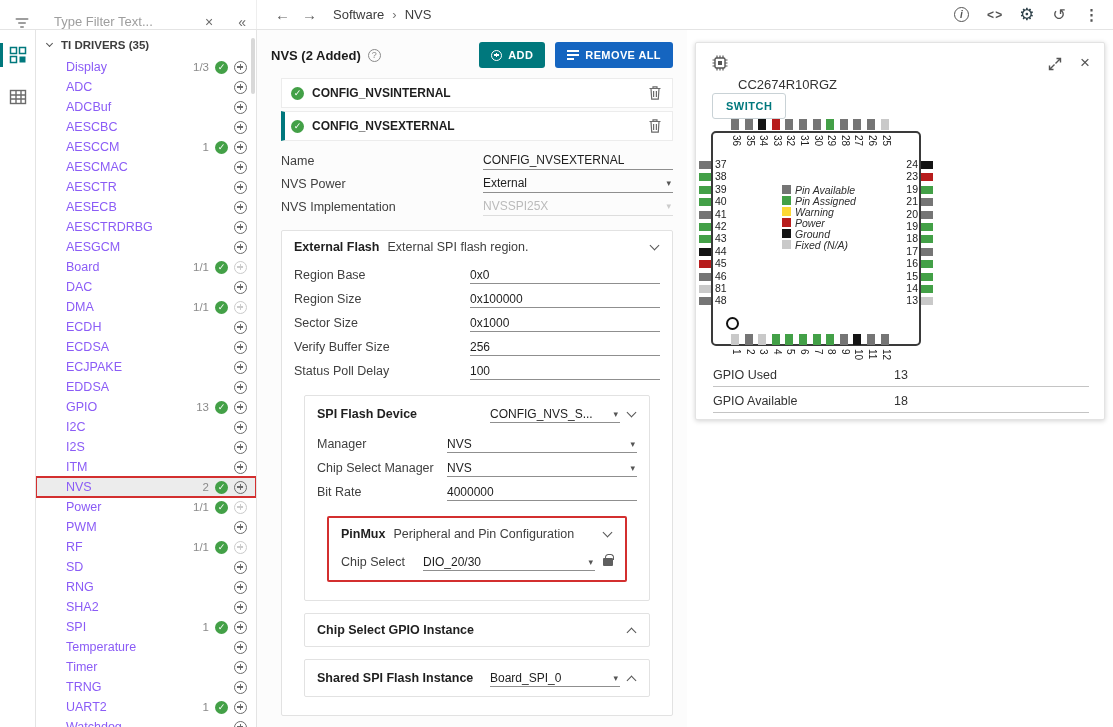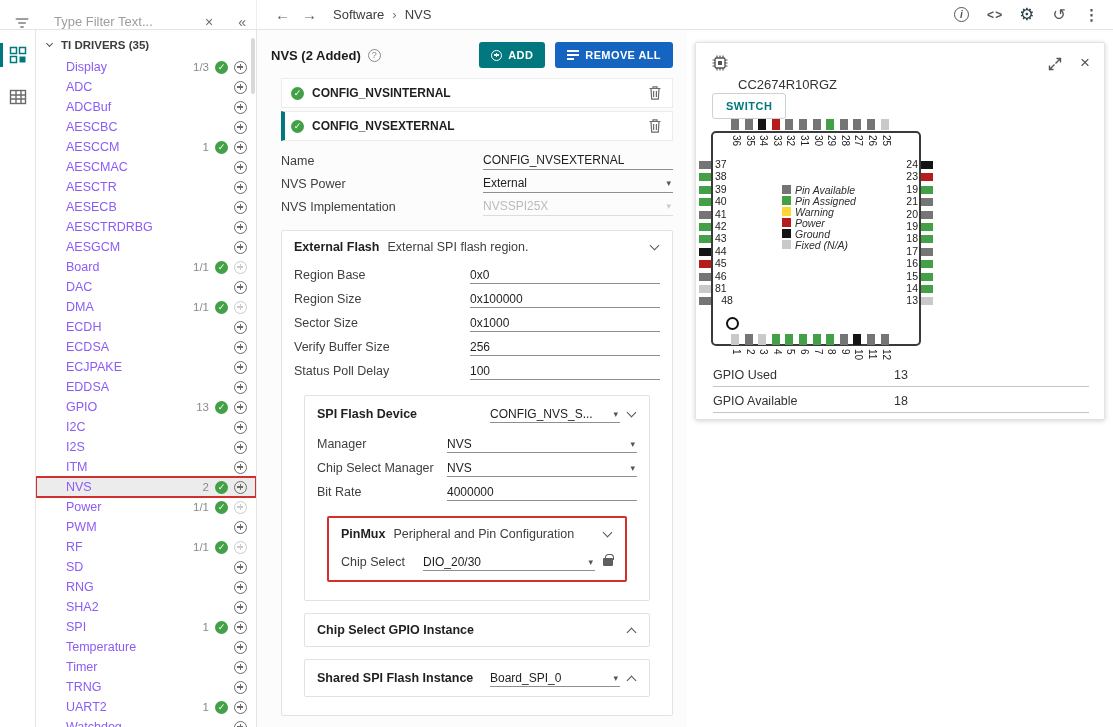--- a/index.html
+++ b/index.html
@@ -744,21 +744,21 @@
       <div class="pinnum" style="left: 19px; top: 189.4px;">43</div>
       <div class="pinmark" style="left: 3px; top: 204.8px; width: 12px; height: 8px; background: rgb(20, 20, 20);"></div>
       <div class="pinnum" style="left: 19px; top: 201.8px;">44</div>
       <div class="pinmark" style="left: 3px; top: 217.2px; width: 12px; height: 8px; background: rgb(183, 28, 28);"></div>
       <div class="pinnum" style="left: 19px; top: 214.2px;">45</div>
       <div class="pinmark" style="left: 3px; top: 229.6px; width: 12px; height: 8px; background: rgb(117, 117, 117);"></div>
       <div class="pinnum" style="left: 19px; top: 226.6px;">46</div>
       <div class="pinmark" style="left: 3px; top: 242px; width: 12px; height: 8px; background: rgb(201, 201, 201);"></div>
       <div class="pinnum" style="left: 19px; top: 239px;">81</div>
       <div class="pinmark" style="left: 3px; top: 254.4px; width: 12px; height: 8px; background: rgb(117, 117, 117);"></div>
-      <div class="pinnum" style="left: 19px; top: 251.4px; text-align: center;">48</div>
+      <div class="pinnum" style="left: 19px; top: 251.4px;">48</div>
       <div class="pinmark" style="left: 225px; top: 118px; width: 12px; height: 8px; background: rgb(20, 20, 20);"></div>
       <div class="pinnum rightal" style="left: 196px; top: 115px;">24</div>
       <div class="pinmark" style="left: 225px; top: 130.4px; width: 12px; height: 8px; background: rgb(183, 28, 28);"></div>
       <div class="pinnum rightal" style="left: 196px; top: 127.4px;">23</div>
       <div class="pinmark" style="left: 225px; top: 142.8px; width: 12px; height: 8px; background: rgb(67, 160, 71);"></div>
       <div class="pinnum rightal" style="left: 196px; top: 139.8px;">19</div>
       <div class="pinmark" style="left: 225px; top: 155.2px; width: 12px; height: 8px; background: rgb(117, 117, 117);"></div>
       <div class="pinnum rightal" style="left: 196px; top: 152.2px;">21</div>
       <div class="pinmark" style="left: 225px; top: 167.6px; width: 12px; height: 8px; background: rgb(117, 117, 117);"></div>
       <div class="pinnum rightal" style="left: 196px; top: 164.6px;">20</div>

